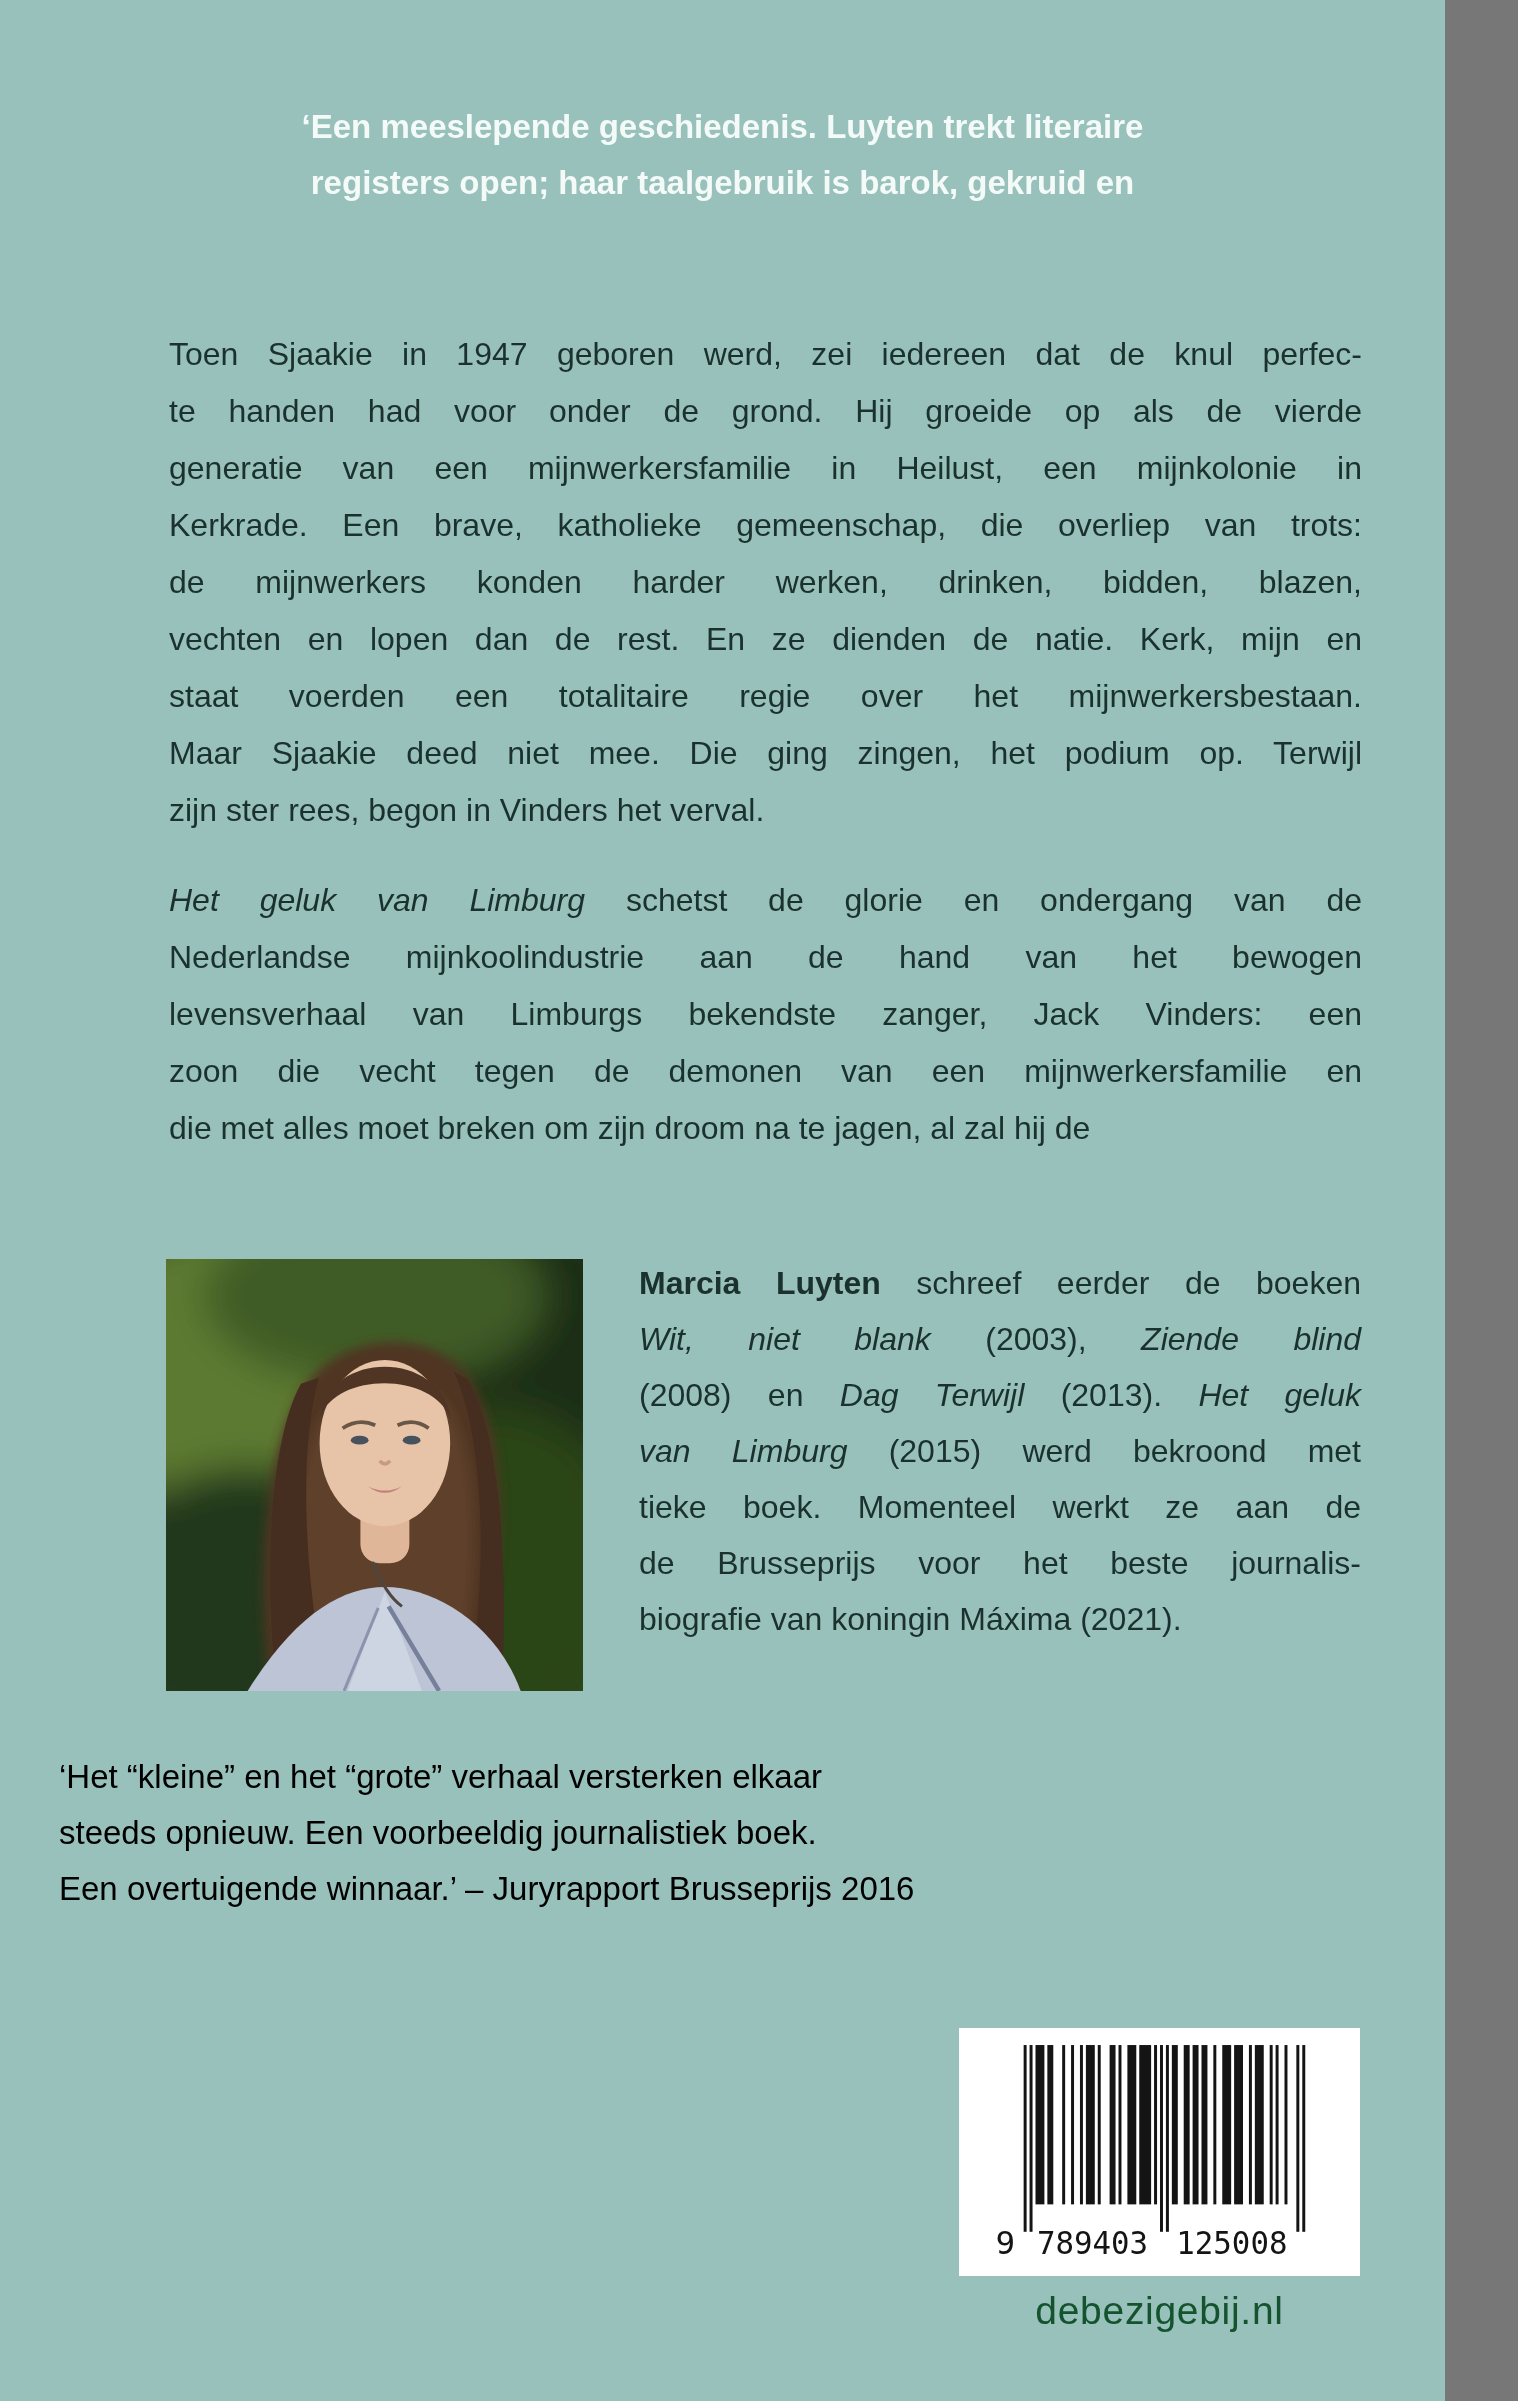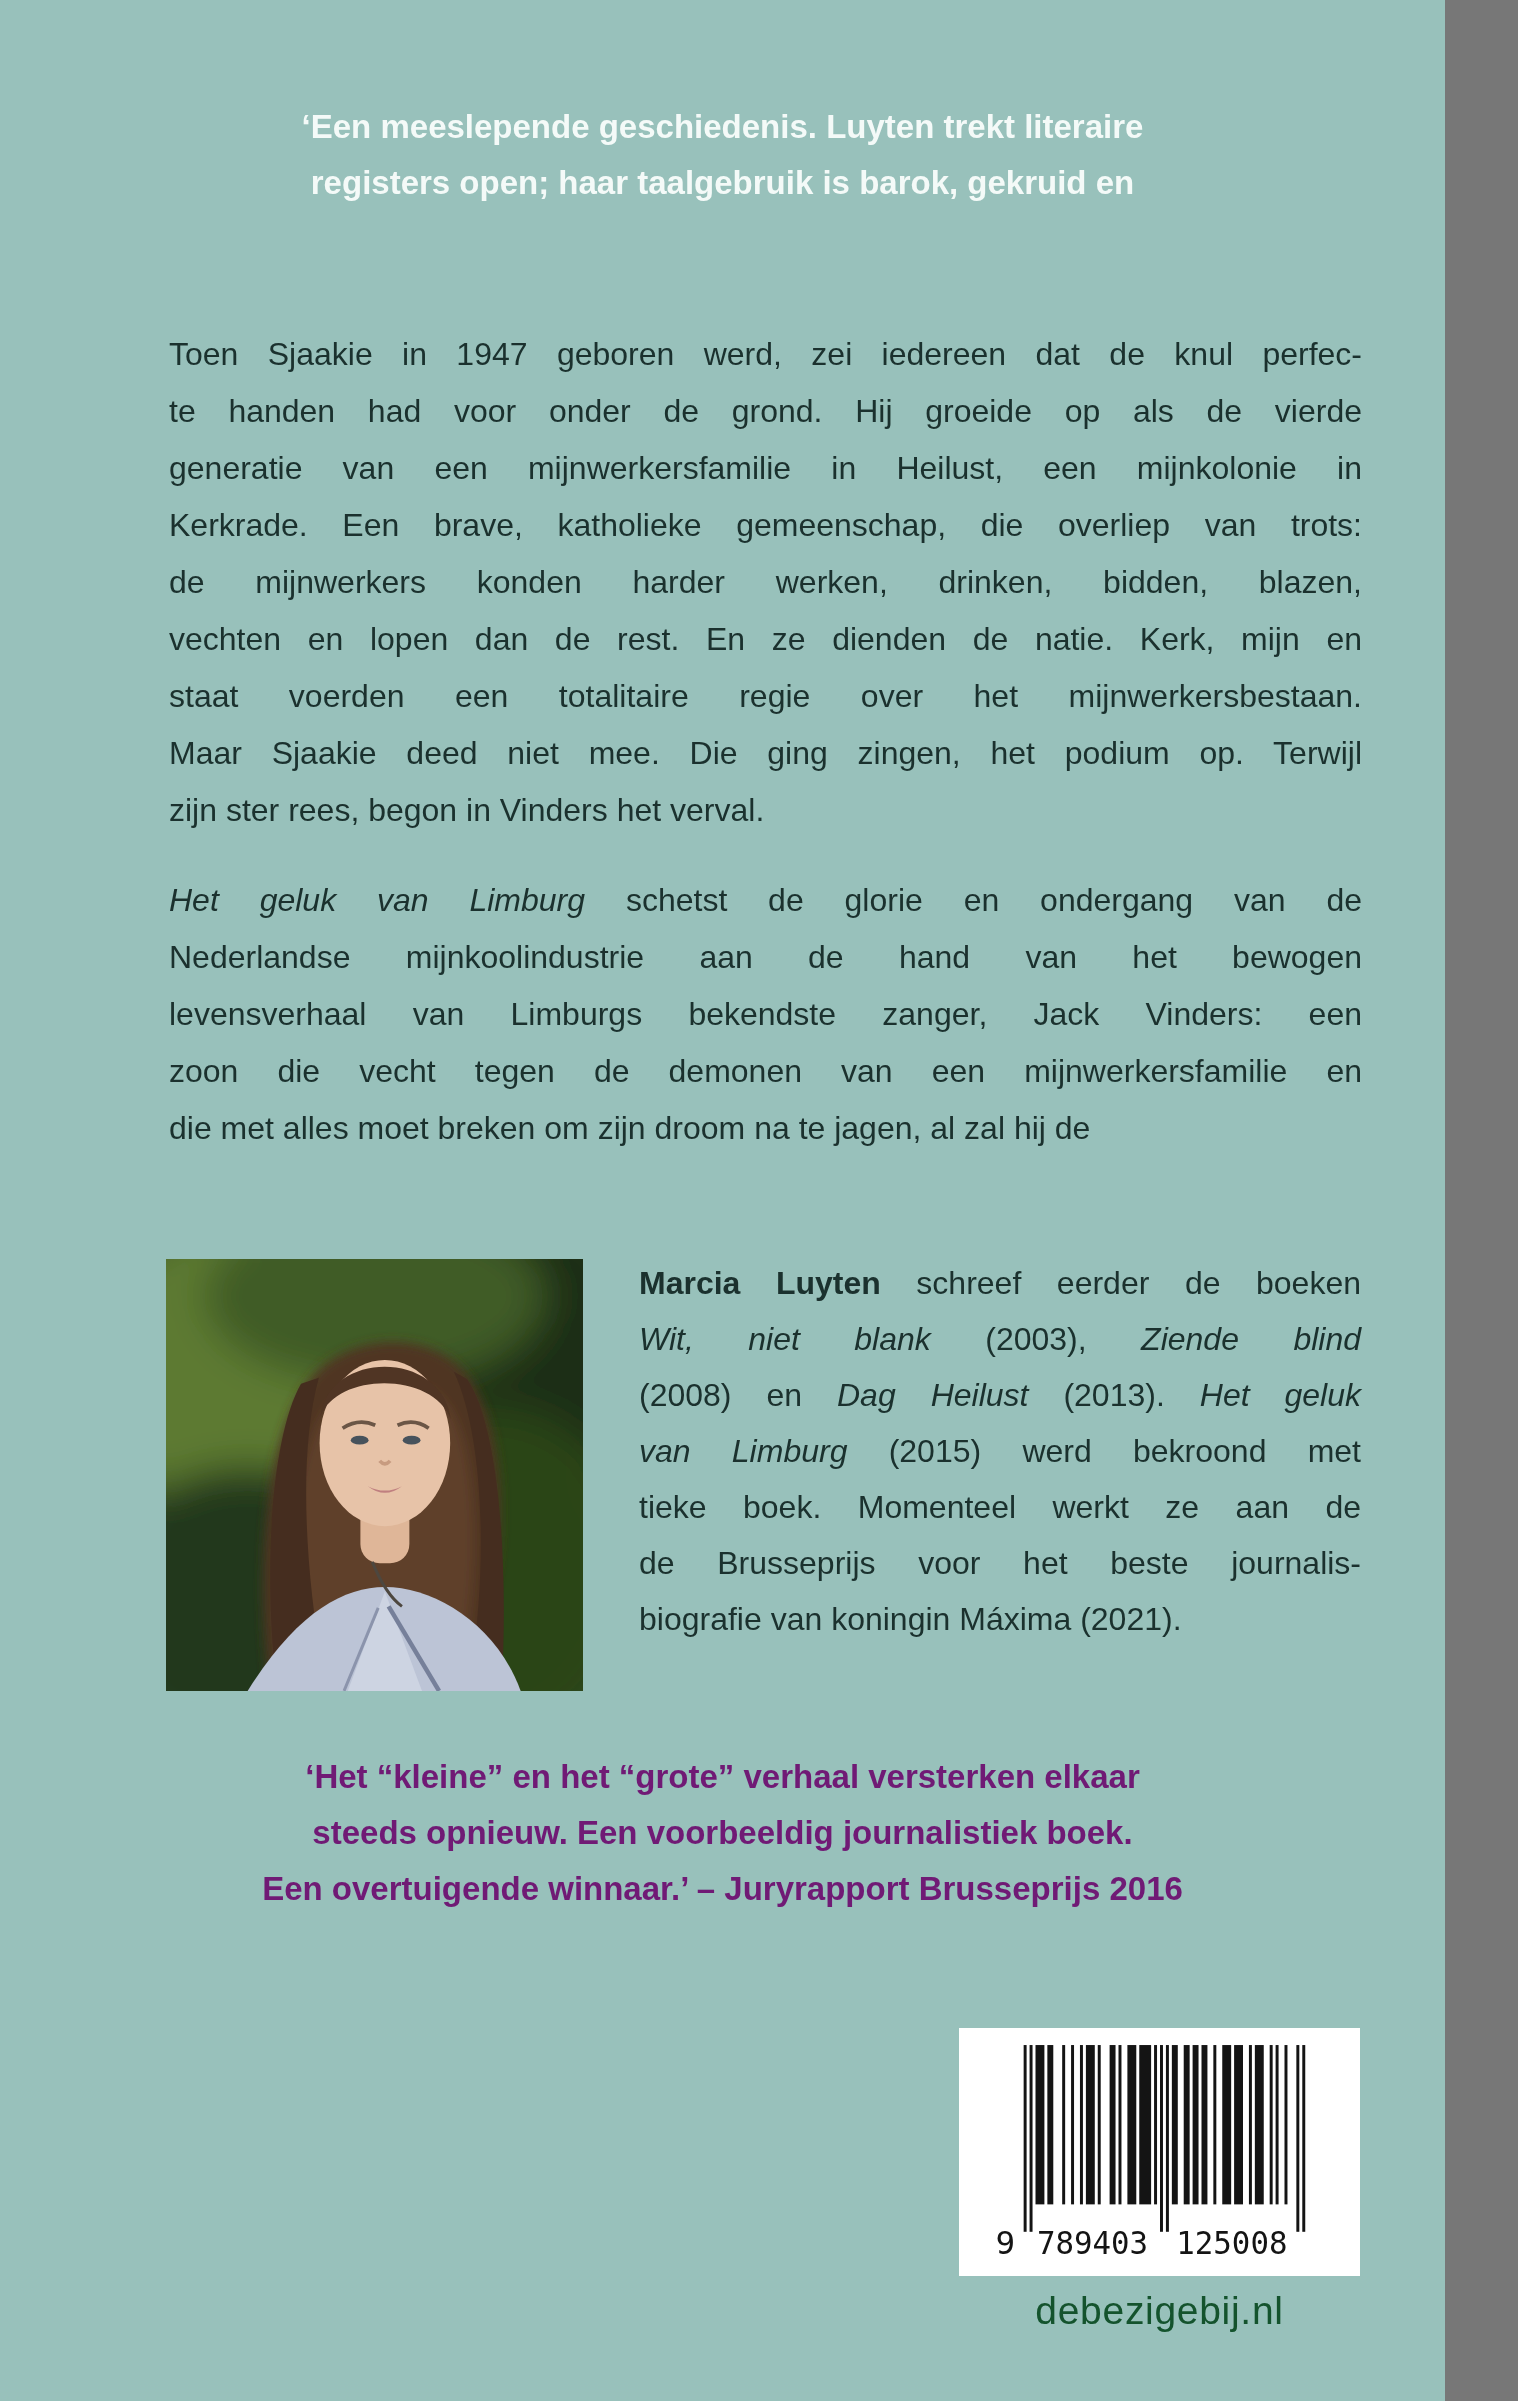--- a/index.html
+++ b/index.html
@@ -32,22 +32,22 @@
     overflow:hidden;
   }
   .photo svg{display:block;width:100%;height:100%;}
 
   .bio{
     position:absolute;left:639px;top:1255px;width:722px;
     font-size:32px;line-height:56px;font-weight:500;
   }
 
   .bottom-quote{
-    position:absolute;left:59px;right:59px;top:1749px;text-align:center;
-    color:#701a75;font-weight:700;font-size:33px;line-height:56px;
+    position:absolute;left:59px;right:59px;top:1749px;
+    color:#000000;font-weight:400;font-size:33px;line-height:56px;
   }
 
   .barcode-box{
     position:absolute;left:959px;top:2028px;width:401px;height:248px;
     background:#ffffff;display:flex;align-items:center;justify-content:center;
   }
   .site{
     position:absolute;left:959px;top:2289px;width:401px;text-align:center;
     color:#14532d;font-size:39px;line-height:44px;letter-spacing:0.7px;font-weight:500;
   }
@@ -127,21 +127,21 @@
         <path d="M300 468 L368 582" stroke="#76809a" stroke-width="6" fill="none"></path>
         <path d="M286 470 L240 582" stroke="#8b94ac" stroke-width="4" fill="none"></path>
         <path d="M278 408 q18 44 40 60" stroke="#4d473f" stroke-width="4" fill="none"></path>
       </g>
     </svg>
   </div>
 
   <div class="bio">
       <div class="line"><span class="bd">Marcia Luyten</span><span> schreef eerder de boeken</span></div>
       <div class="line"><span class="it">Wit, niet blank</span><span> (2003), </span><span class="it">Ziende blind</span></div>
-      <div class="line"><span>(2008) en </span><span class="it">Dag Heilust</span><span> (2013). </span><span class="it">Het geluk</span></div>
+      <div class="line"><span>(2008) en </span><span class="it">Dag Terwijl</span><span> (2013). </span><span class="it">Het geluk</span></div>
       <div class="line"><span class="it">van Limburg</span><span> (2015) werd bekroond met</span></div>
       <div class="line"><span>tieke boek. Momenteel werkt ze aan de</span></div>
       <div class="line"><span>de Brusseprijs voor het beste journalis-</span></div>
       <div class="line"><span>biografie van koningin Máxima (2021).</span></div>
     </div>
 
   <div class="bottom-quote">
       <div class="line"><span>‘Het “kleine” en het “grote” verhaal versterken elkaar</span></div>
       <div class="line"><span>steeds opnieuw. Een voorbeeldig journalistiek boek.</span></div>
       <div class="line"><span>Een overtuigende winnaar.’ – Juryrapport Brusseprijs 2016</span></div>

